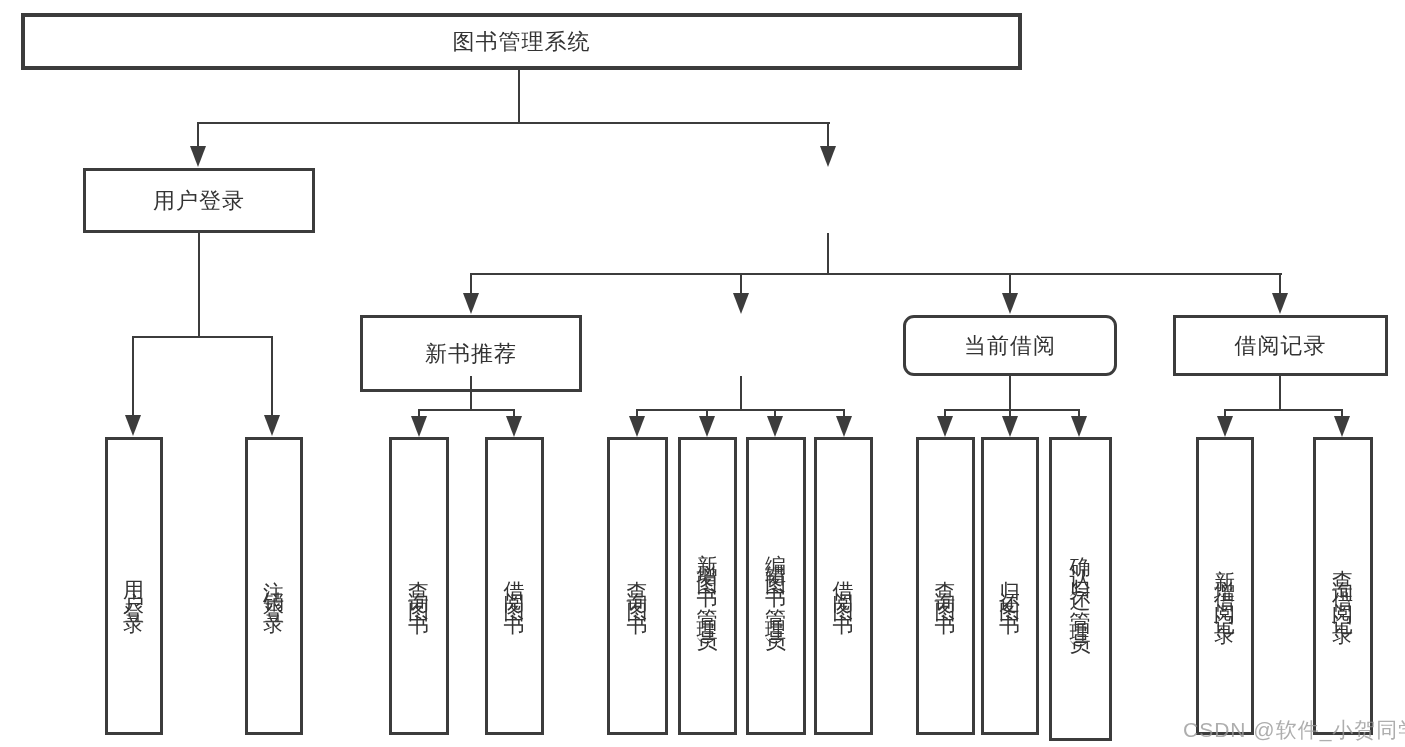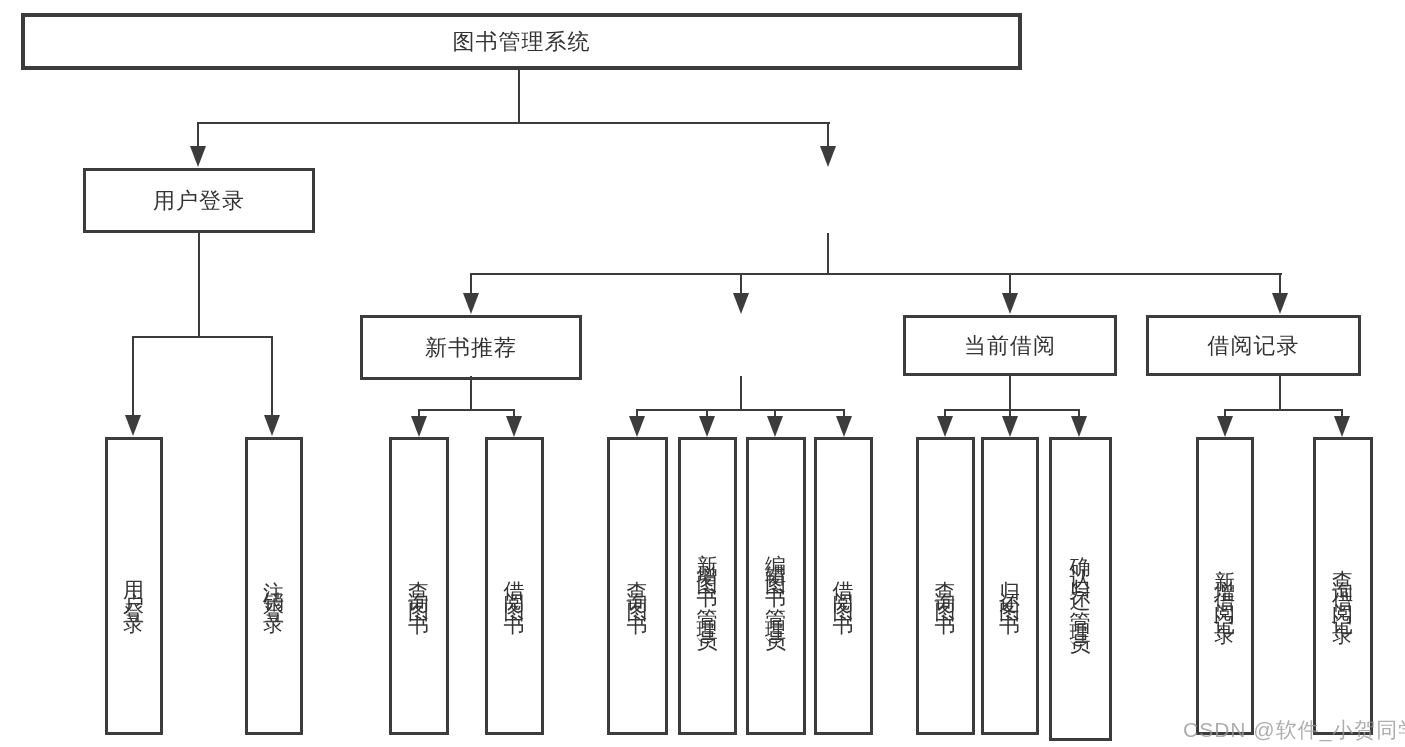--- a/index.html
+++ b/index.html
@@ -60,27 +60,27 @@
   <div class="hline" style="left:470px;top:273px;width:812px;"></div>
   <div class="vline" style="left:470px;top:273px;height:22px;"></div>
   <div class="ah" style="left:463px;top:293px;"></div>
   <div class="vline" style="left:740px;top:273px;height:22px;"></div>
   <div class="ah" style="left:733px;top:293px;"></div>
   <div class="vline" style="left:1009px;top:273px;height:22px;"></div>
   <div class="ah" style="left:1002px;top:293px;"></div>
   <div class="vline" style="left:1279px;top:273px;height:22px;"></div>
   <div class="ah" style="left:1272px;top:293px;"></div>
 
-  <div class="box" style="left:360px;top:315px;width:222px;height:65px;">
+  <div class="box" style="left:360px;top:315px;width:222px;height:77px;">
     <span class="hlabel">新书推荐</span>
   </div>
-  <div class="box" style="left:903px;top:315px;width:214px;height:61px;">
+  <div class="box" style="left:903px;top:315px;width:214px;height:61px;border-radius:11px;">
     <span class="hlabel">当前借阅</span>
   </div>
-  <div class="box" style="left:1146px;top:315px;width:215px;height:61px;">
+  <div class="box" style="left:1173px;top:315px;width:215px;height:61px;">
     <span class="hlabel">借阅记录</span>
   </div>
 
   <div class="vline" style="left:470px;top:376px;height:35px;"></div>
   <div class="hline" style="left:418px;top:409px;width:97px;"></div>
   <div class="vline" style="left:418px;top:409px;height:9px;"></div>
   <div class="ah" style="left:411px;top:416px;"></div>
   <div class="vline" style="left:513px;top:409px;height:9px;"></div>
   <div class="ah" style="left:506px;top:416px;"></div>
 

